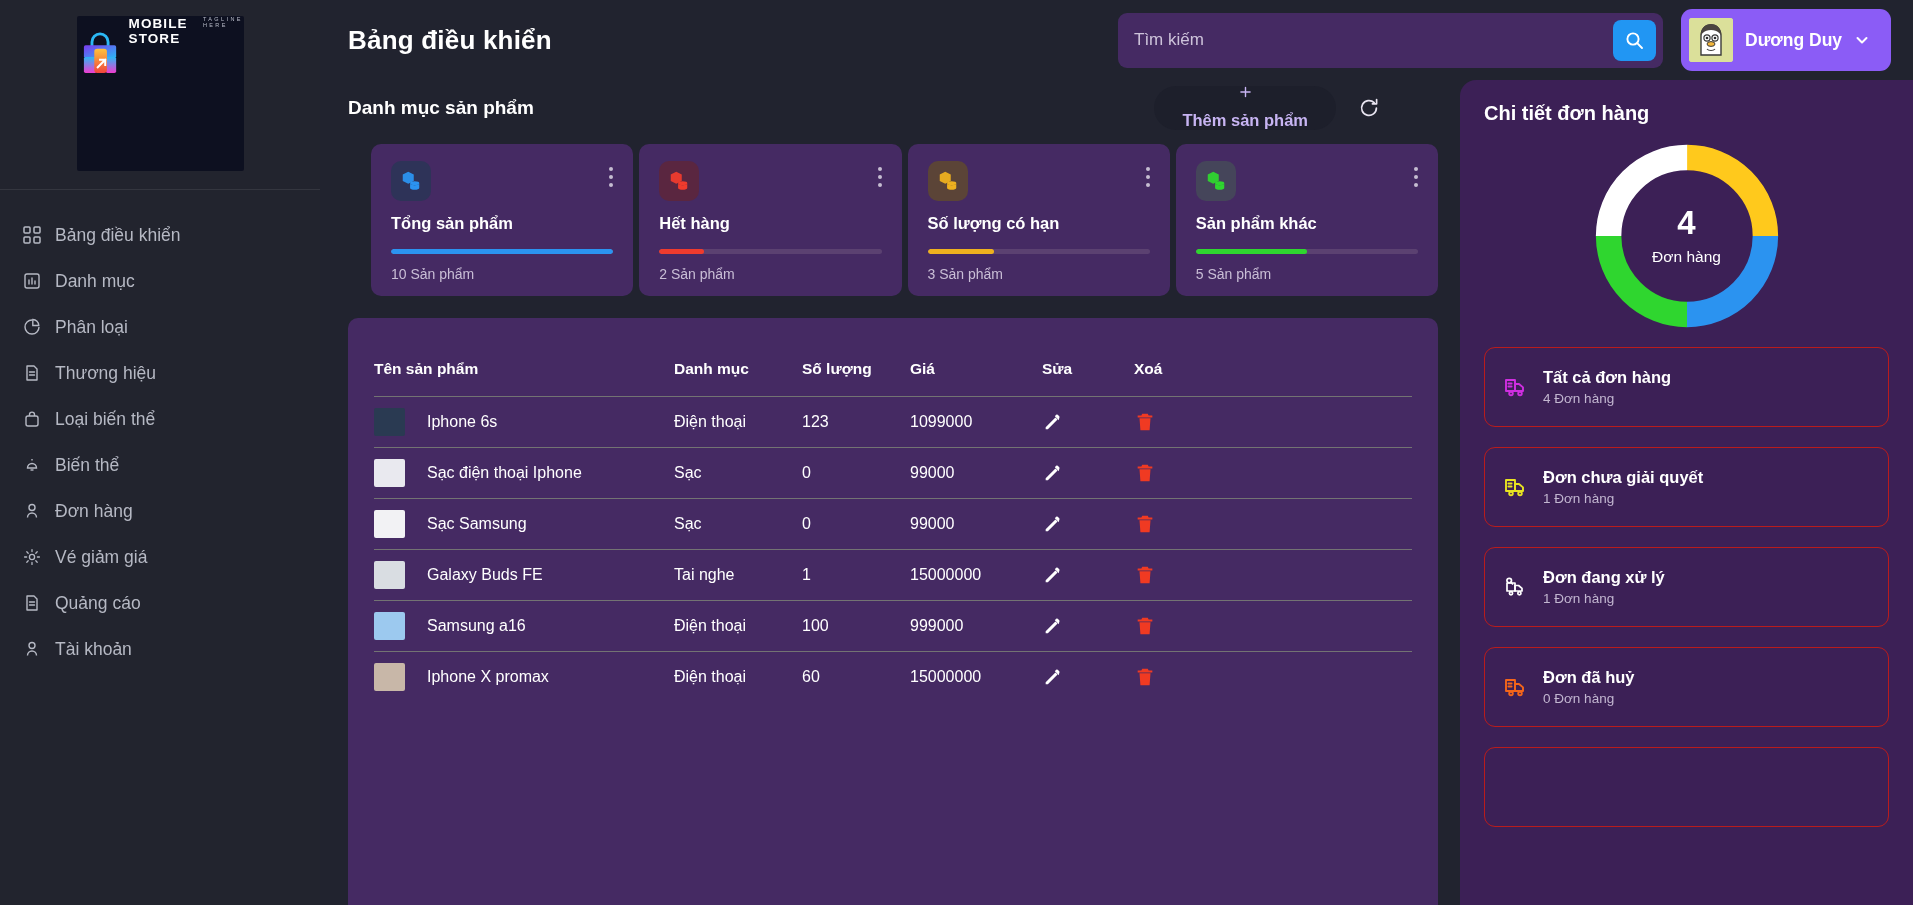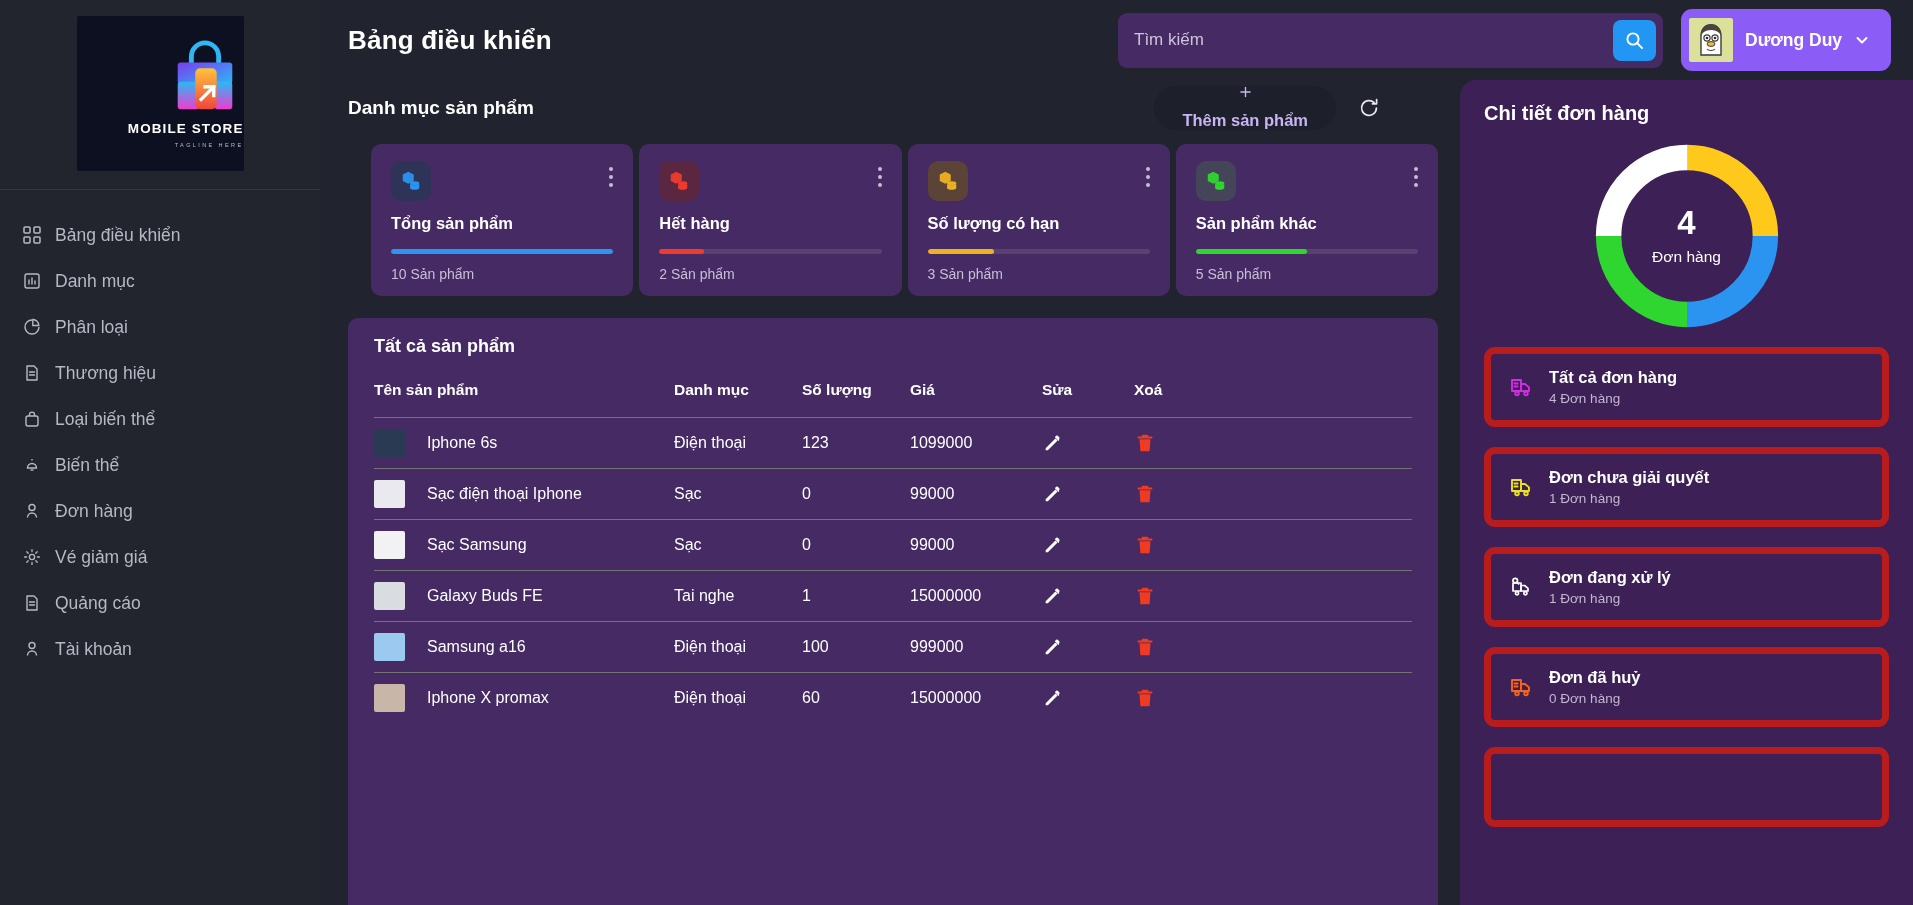--- a/index.html
+++ b/index.html
@@ -20,22 +20,22 @@
   }
   .logo-wrap {
     padding: 16px 0 18px 0;
     display: flex; justify-content: center;
     border-bottom: 1px solid #34363f;
   }
   .logo {
     width: 167px; height: 155px;
     background: #0d1020;
     border-radius: 2px;
-    display: flex; flex-direction: column;
-    align-items: flex-end; justify-content: center;
+    display: flex; flex-direction: row;
+    align-items: flex-start; justify-content: center;
     gap: 6px;
   }
   .logo-mark { width: 78px; height: 76px; }
   .logo-name {
     font-size: 13.5px; font-weight: bold;
     letter-spacing: 1.1px; color: #fff;
   }
   .logo-tag {
     font-size: 5.5px; letter-spacing: 2.4px; color: #b9bcc8;
   }
@@ -174,21 +174,21 @@
     display: flex; align-items: center; justify-content: center;
     height: 222px; position: relative;
   }
   .donut-center {
     position: absolute; text-align: center;
     display: flex; flex-direction: column; align-items: center;
   }
   .donut-num { font-size: 33px; font-weight: bold; line-height: 1; }
   .donut-cap { font-size: 15.5px; margin-top: 9px; color: #fff; }
   .order-card {
-    border: 7px solid #b91c1c; border-radius: 11px;
+    border: 1px solid #b91c1c; border-radius: 11px;
     height: 80px; margin-bottom: 20px;
     display: flex; align-items: center; gap: 14px;
     padding: 0 18px; cursor: pointer;
   }
   .order-ico { width: 26px; height: 26px; flex: none; display: flex; align-items: center; justify-content: center; }
   .order-label { font-size: 16.5px; font-weight: bold; }
   .order-sub { font-size: 13.5px; color: #c2b6d0; margin-top: 4px; }
 </style>
 </head>
 <body>
@@ -474,21 +474,20 @@
             </div>
             <div class="stat-label">Sản phẩm khác</div>
             <div class="bar-track">
               <div class="bar-fill" style="width:50%;background:#2fd62f"></div>
             </div>
             <div class="stat-sub">5 Sản phẩm</div>
           </div>
         </div>
 
         <div class="table-panel">
-          <div class="table-title">Tất cả sản phẩm</div>
           <table>
             <thead>
               <tr>
                 <th class="c-name">Tên sản phẩm</th>
                 <th class="c-cat">Danh mục</th>
                 <th class="c-qty">Số lượng</th>
                 <th class="c-price">Giá</th>
                 <th class="c-edit">Sửa</th>
                 <th>Xoá</th>
               </tr>

